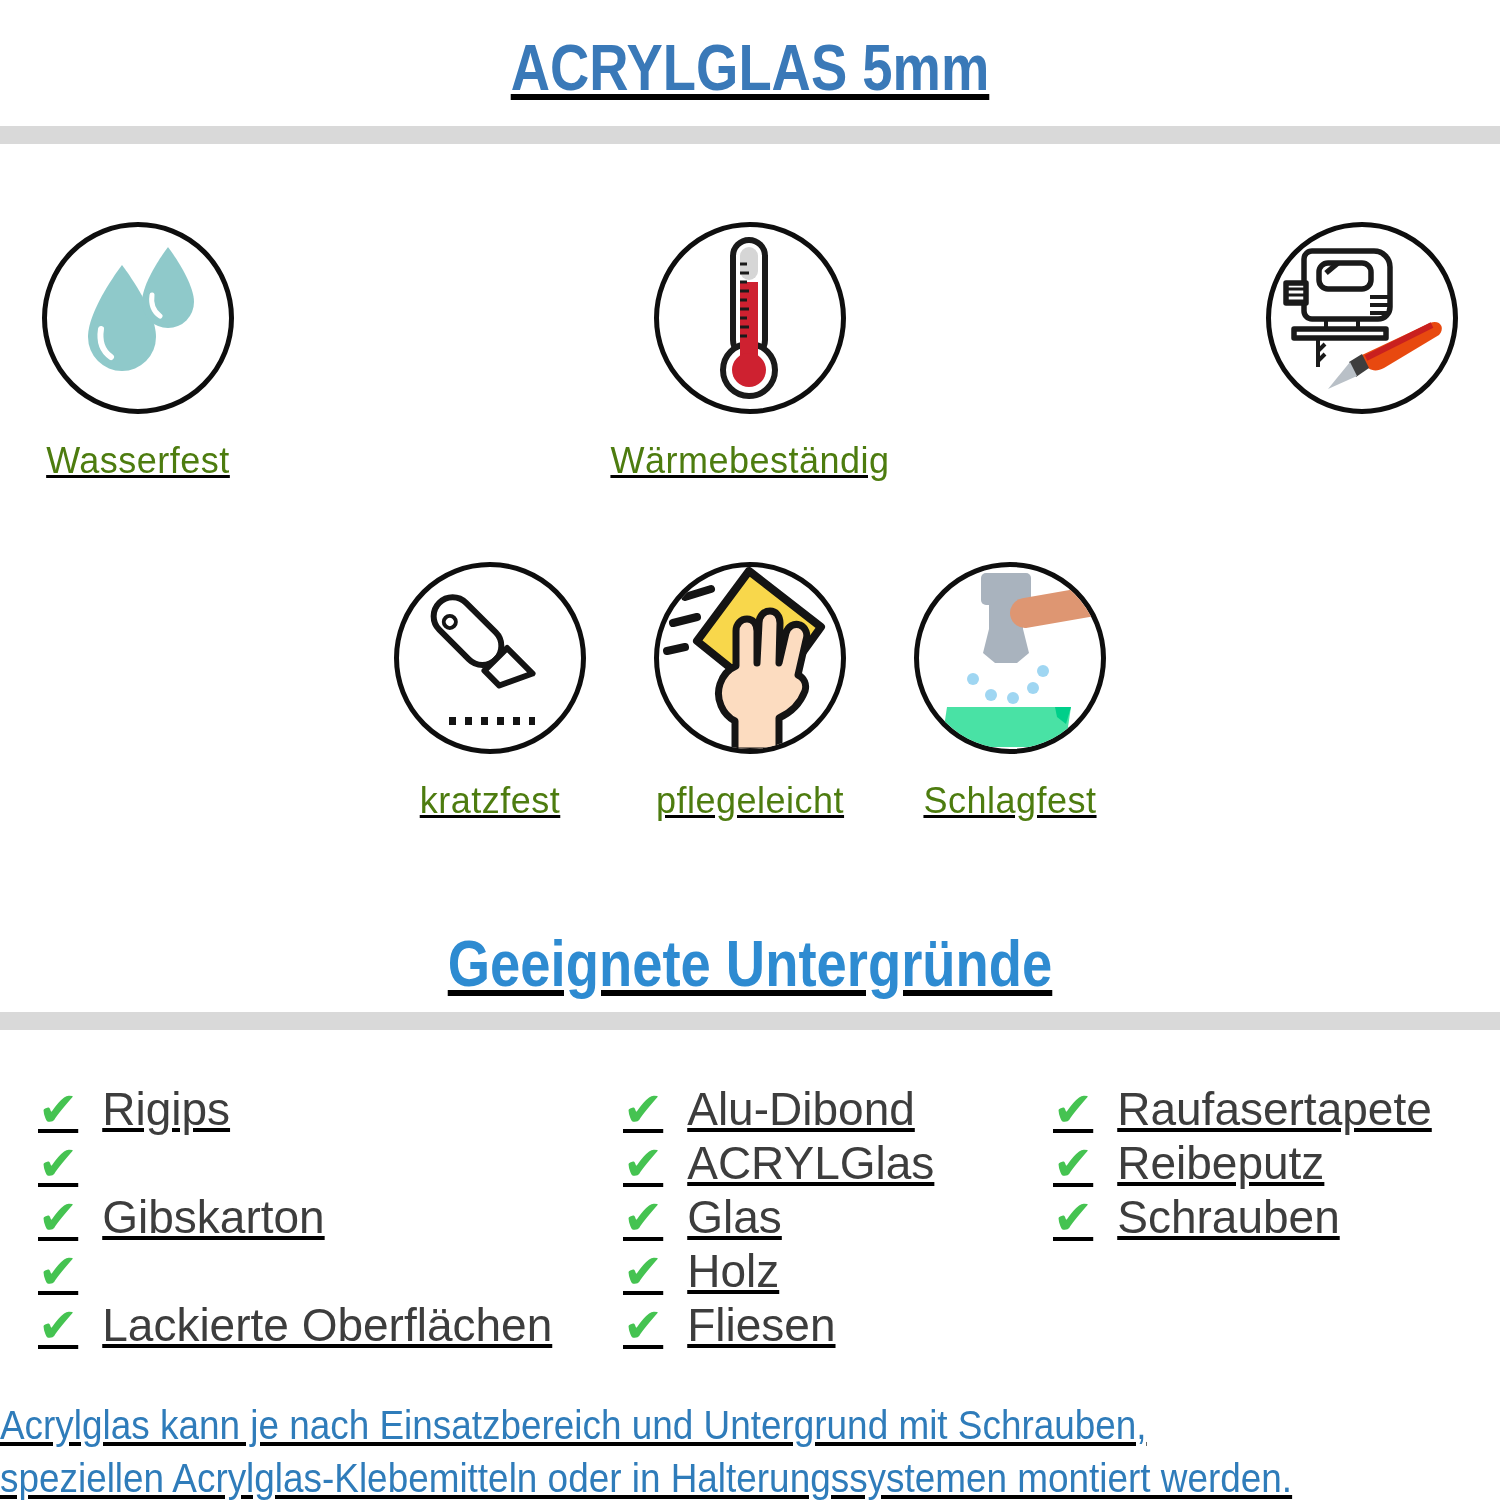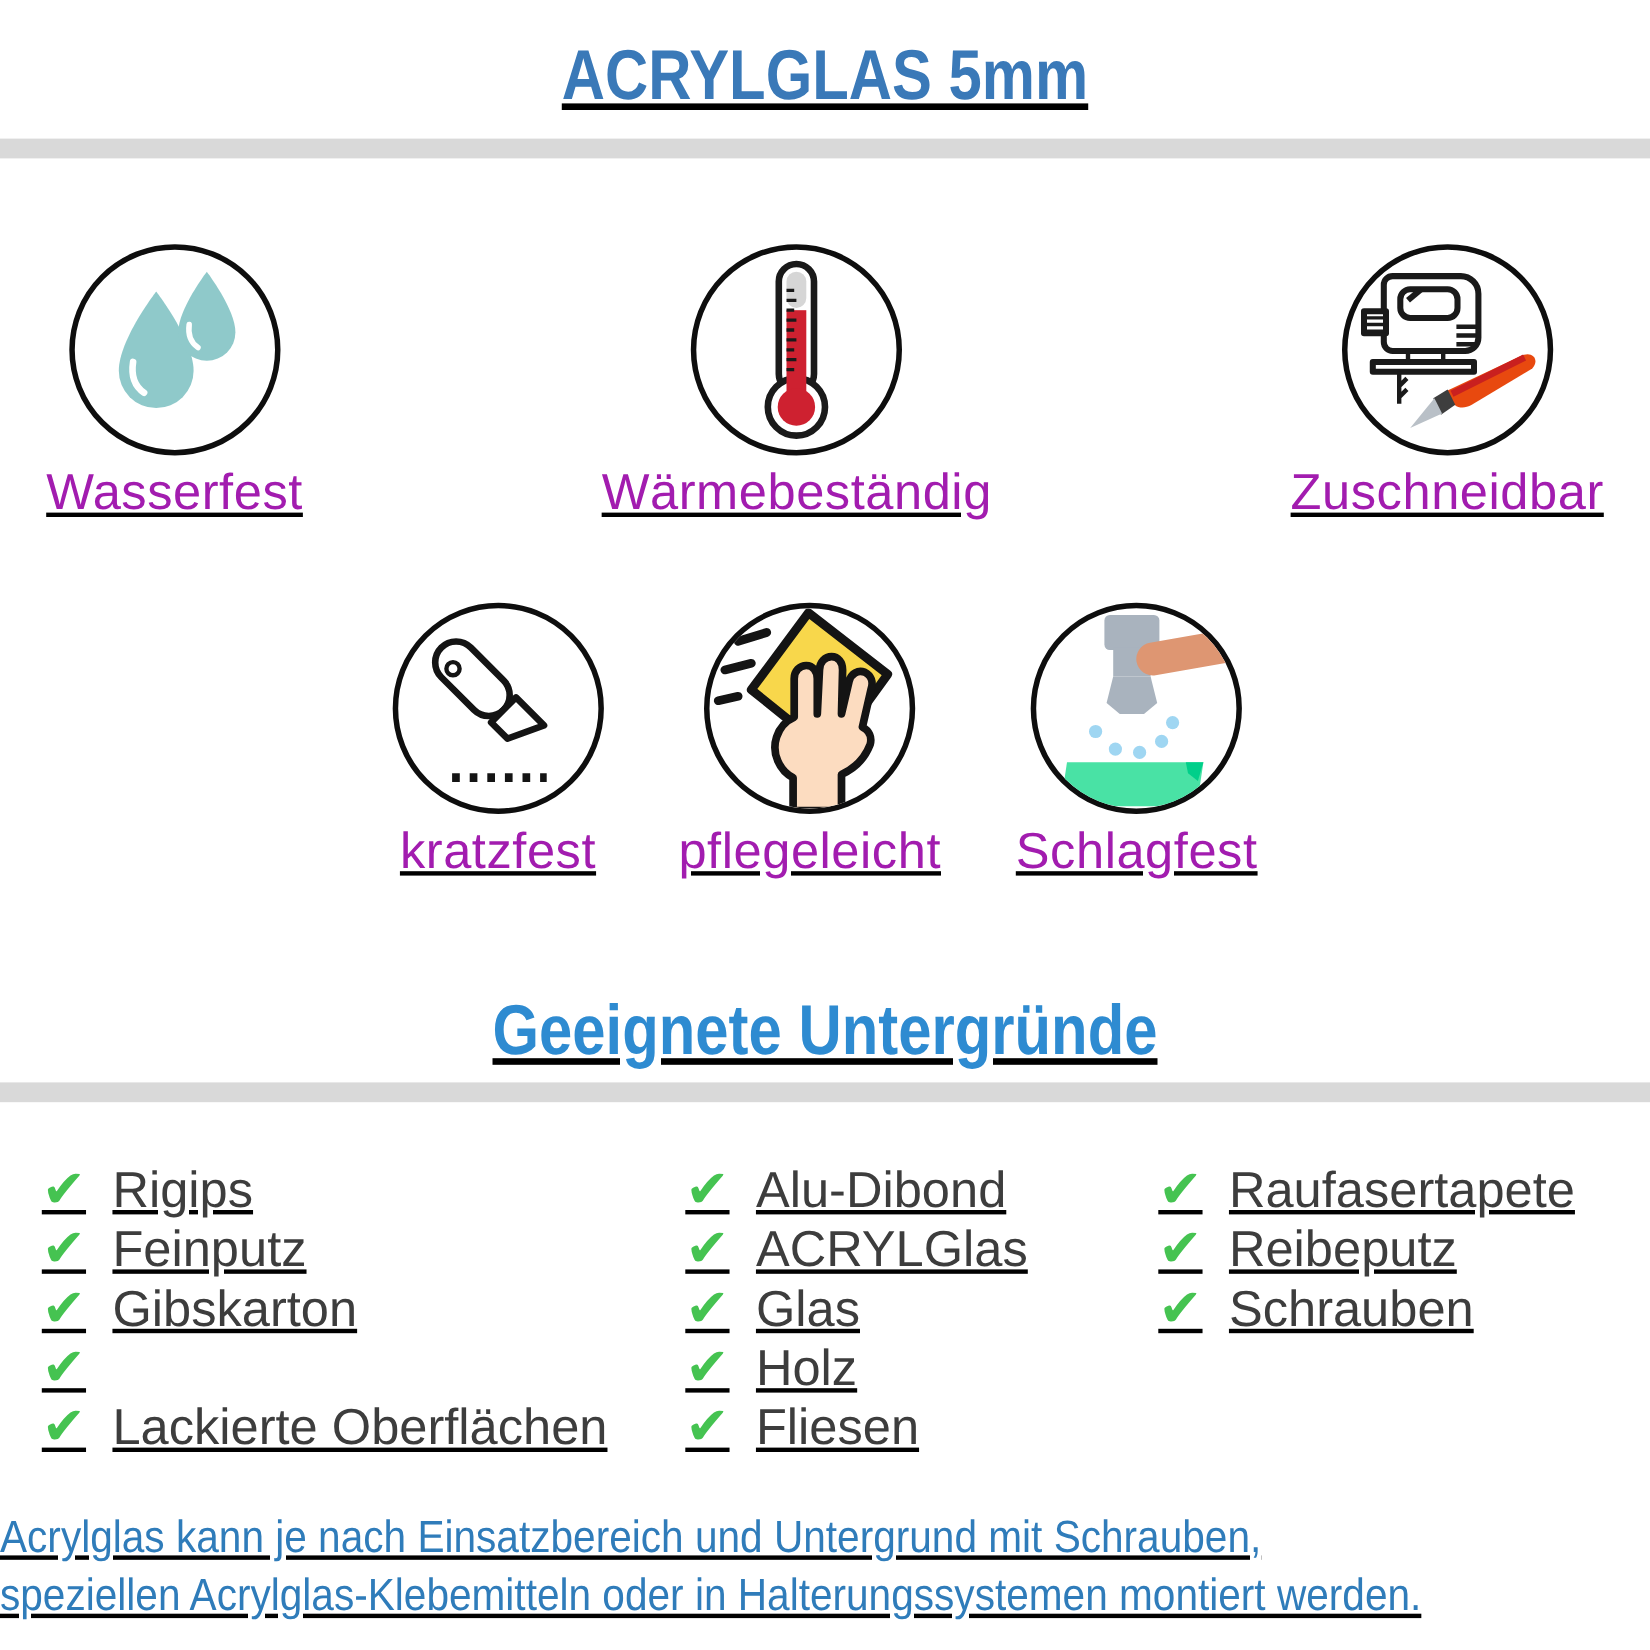--- a/index.html
+++ b/index.html
@@ -43,22 +43,22 @@
     margin-top:80px;
   }
   .feature{display:flex;flex-direction:column;align-items:center;}
   .icon-circle{
     width:192px;height:192px;box-sizing:border-box;
     border:5px solid #0e0e0e;border-radius:50%;
     background:#fff;overflow:hidden;
     display:flex;align-items:center;justify-content:center;
   }
   .feature-label{
-    margin-top:12px;height:42px;line-height:42px;
-    font-size:46px;color:#a21caf;letter-spacing:.5px;
+    margin-top:26px;height:42px;line-height:42px;
+    font-size:36px;color:#4d7c0f;letter-spacing:.5px;
     white-space:nowrap;
   }
   
   .substrates{display:flex;margin-top:52px;padding-left:38px;}
   .sub-col{display:flex;flex-direction:column;}
   .sub-col-1{width:585px;}
   .sub-col-2{width:430px;}
   .sub-col-3{flex:1;}
   .sub-item{display:flex;align-items:center;height:54px;gap:24px;}
   .check{
@@ -138,21 +138,20 @@
             <path d="M44,107 V136 M44,130 L51,123 M44,120 L51,113"></path>
           </g>
           <g>
             <path d="M156,92 C165,88 172,96 165,104 L110,137 C101,142 93,139 90,131 L88,124 Z" fill="#e8490f"></path>
             <path d="M158,94 L92,127" stroke="#c9201f" stroke-width="6" fill="none"></path>
             <polygon points="88,123 95,137 82,146 75,131" fill="#3e3e3e"></polygon>
             <polygon points="76,131 83,145 54,158" fill="#b9c0c7"></polygon>
           </g>
         </svg>
       </div>
-      <div class="feature-label">Zuschneidbar</div>
     </div>
 
   </div>
 
   <div class="features-row2">
 
     <div class="feature">
       <div class="icon-circle">
         <svg width="175" height="175" viewBox="0 0 175 175">
           <g transform="rotate(-45 85 82)" fill="#ffffff" stroke="#141414" stroke-width="6" stroke-linejoin="round">
@@ -205,21 +204,20 @@
 
   <div class="substrates">
 
     <div class="sub-col sub-col-1">
       <div class="sub-item">
           <span class="check">✔</span>
           <span class="sub-label">Rigips</span>
         </div>
       <div class="sub-item">
           <span class="check">✔</span>
-          <span class="sub-label">Feinputz</span>
         </div>
       <div class="sub-item">
           <span class="check">✔</span>
           <span class="sub-label">Gibskarton</span>
         </div>
       <div class="sub-item">
           <span class="check">✔</span>
         </div>
       <div class="sub-item">
           <span class="check">✔</span>

